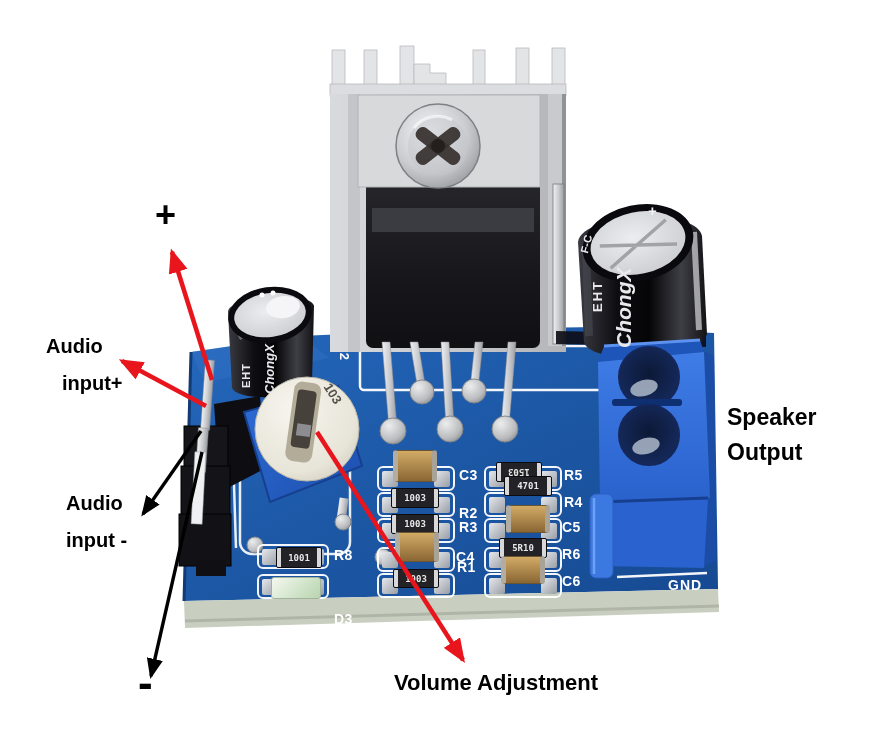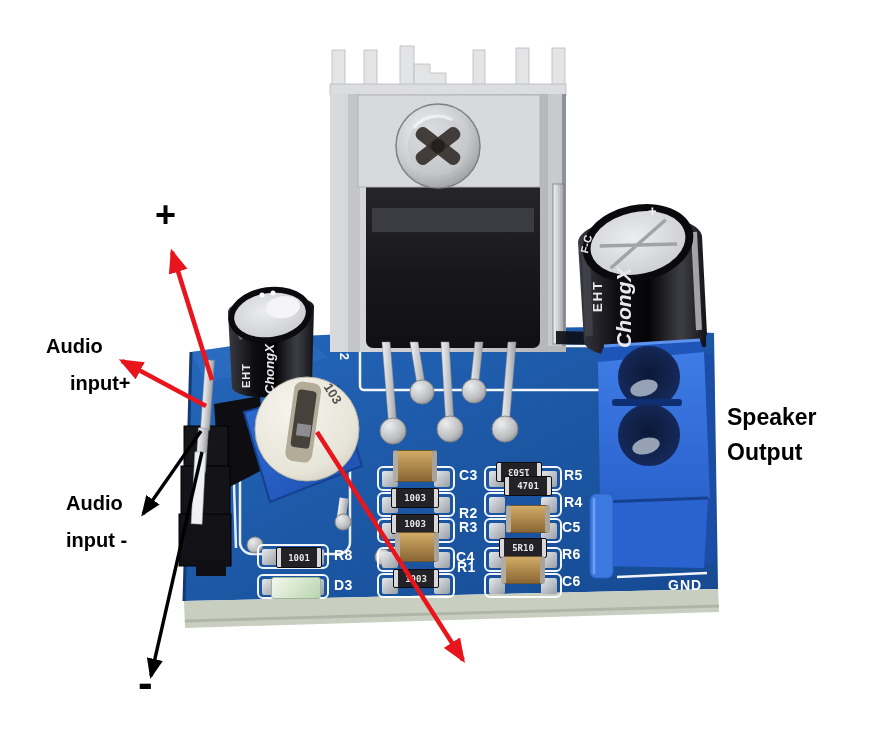--- a/index.html
+++ b/index.html
@@ -305,21 +305,21 @@
   <span class="silk" style="left:459px;top:506px">R2</span>
   <span class="silk" style="left:459px;top:520px">R3</span>
   <span class="silk" style="left:456px;top:550px">C4</span>
   <span class="silk" style="left:457px;top:560px">R1</span>
   <span class="silk clip" style="left:564px;top:468px;width:23px">R5</span>
   <span class="silk clip" style="left:564px;top:495px;width:23px">R4</span>
   <span class="silk clip" style="left:562px;top:520px;width:23px">C5</span>
   <span class="silk clip" style="left:562px;top:547px;width:23px">R6</span>
   <span class="silk clip" style="left:562px;top:574px;width:26px">C6</span>
   <span class="silk" style="left:334px;top:548px">R8</span>
-  <span class="silk" style="left:334px;top:578px">D3</span>
+  <span class="silk" style="left:334px;top:612px">D3</span>
   <span class="silk" style="left:668px;top:578px;letter-spacing:1px">GND</span>
   <span class="silk" style="left:341px;top:349px;font-size:13px;transform:rotate(90deg)">2</span>
 
   <span class="abs" style="left:322px;top:386px;z-index:2;color:#55514a;font-weight:bold;font-size:13px;transform:rotate(58deg)">103</span>
   <span class="vtext" style="left:612px;top:348px;font-size:21px;font-style:italic">ChongX</span>
   <span class="vtext" style="left:590px;top:312px;font-size:13px;letter-spacing:2px">EHT</span>
   <span class="abs" style="left:577px;top:238px;z-index:2;color:#e9e9ec;font-weight:bold;font-size:11px;transform:rotate(-75deg)">F-C</span>
   <span class="abs" style="left:648px;top:202px;z-index:2;color:#f2f2f4;font-weight:bold;font-size:15px">+</span>
   <span class="vtext" style="left:262px;top:394px;font-size:13px;font-style:italic">ChongX</span>
   <span class="vtext" style="left:240px;top:388px;font-size:11px;letter-spacing:1px">EHT</span>
@@ -336,24 +336,25 @@
     <line x1="212" y1="380" x2="172" y2="252" stroke="#e8151c" stroke-width="4.5" marker-end="url(#arRed)"></line>
     <line x1="206" y1="406" x2="122" y2="361" stroke="#e8151c" stroke-width="4.5" marker-end="url(#arRed)"></line>
     <line x1="317" y1="432" x2="463" y2="660" stroke="#e8151c" stroke-width="4.5" marker-end="url(#arRed)"></line>
     <line x1="201" y1="431" x2="143" y2="514" stroke="#000000" stroke-width="3.4" marker-end="url(#arBlack)"></line>
     <line x1="202" y1="452" x2="151" y2="676" stroke="#000000" stroke-width="3.4" marker-end="url(#arBlack)"></line>
   </svg>
 
   <div class="ann" style="left:155px;top:194px;font-size:36px">+</div>
   <div class="ann" style="left:46px;top:328px;font-size:20px;line-height:37px">
     <div>Audio</div>
-    <div style="margin-left:24px">input+</div>
+    <div style="margin-left:16px">input+</div>
   </div>
   <div class="ann" style="left:66px;top:485px;font-size:20px;line-height:37px">
     <div>Audio</div>
     <div>input -</div>
   </div>
   <div class="ann" style="left:138px;top:658px;font-size:44px">-</div>
+  <div class="ann" style="left:394px;top:670px;font-size:22px">Volume Adjustment</div>
   <div class="ann" style="left:727px;top:400px;font-size:23px;line-height:35px">
     <div>Speaker</div>
     <div>Output</div>
   </div>
 </div>
 
 </body></html>

